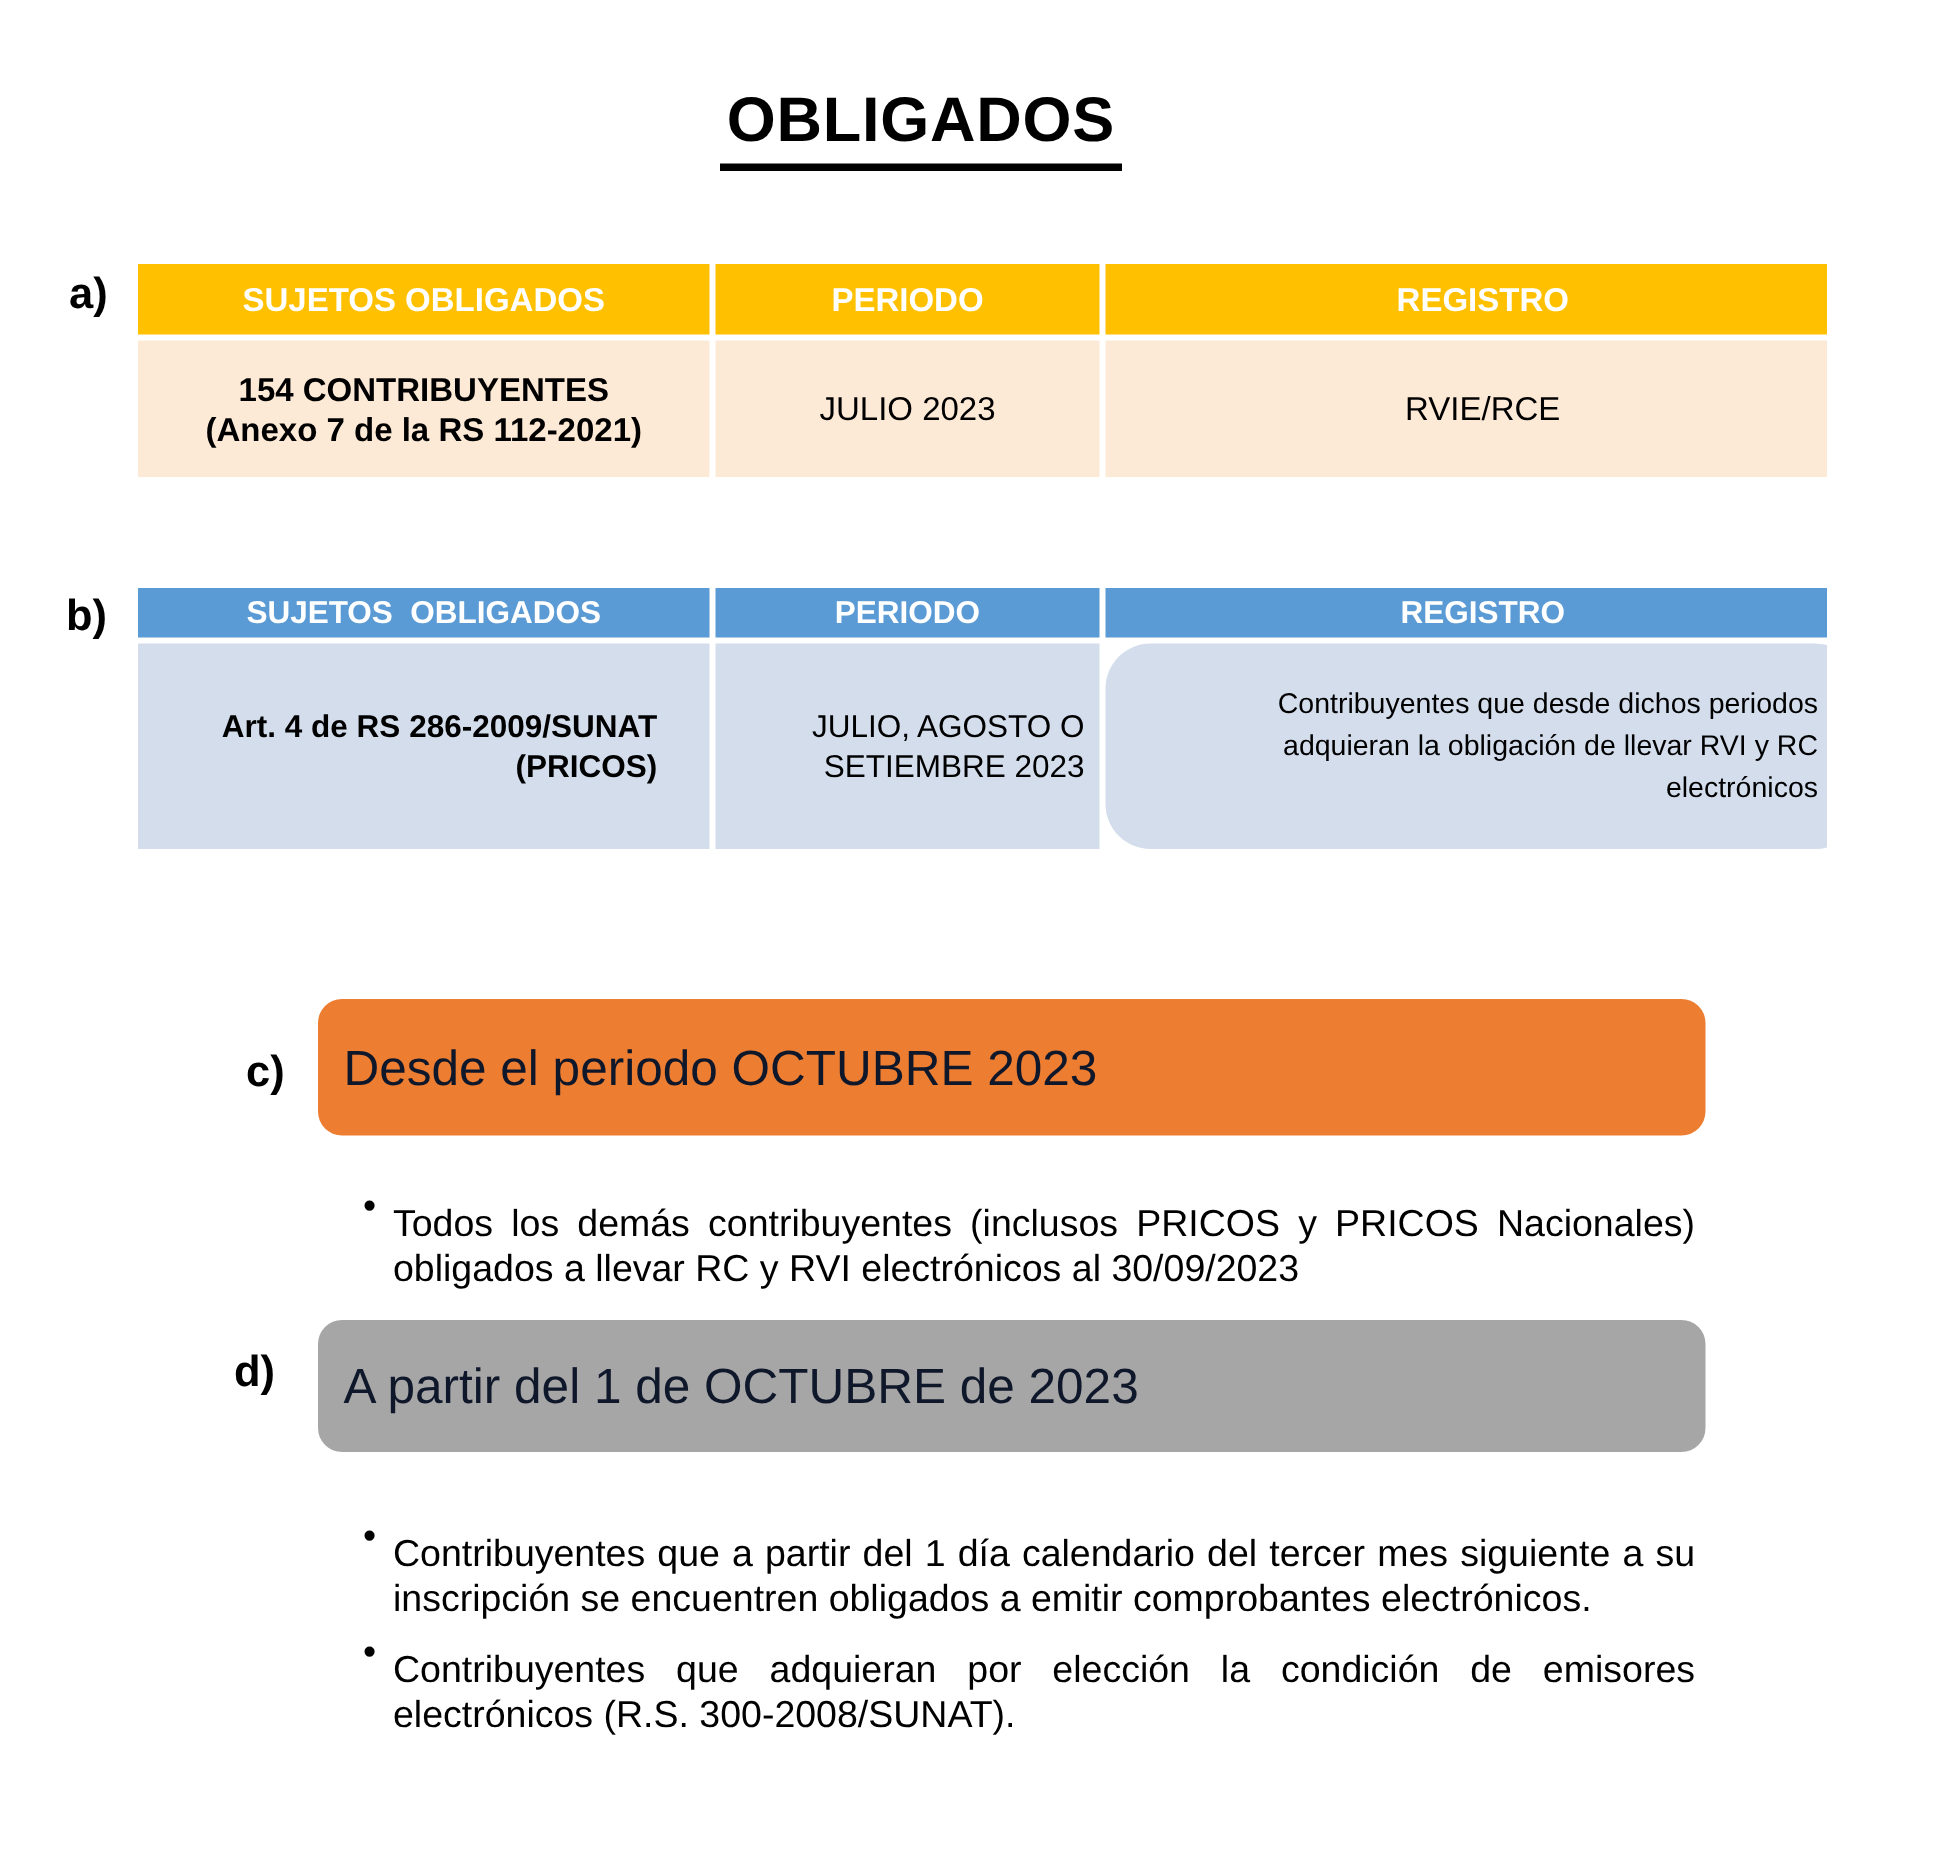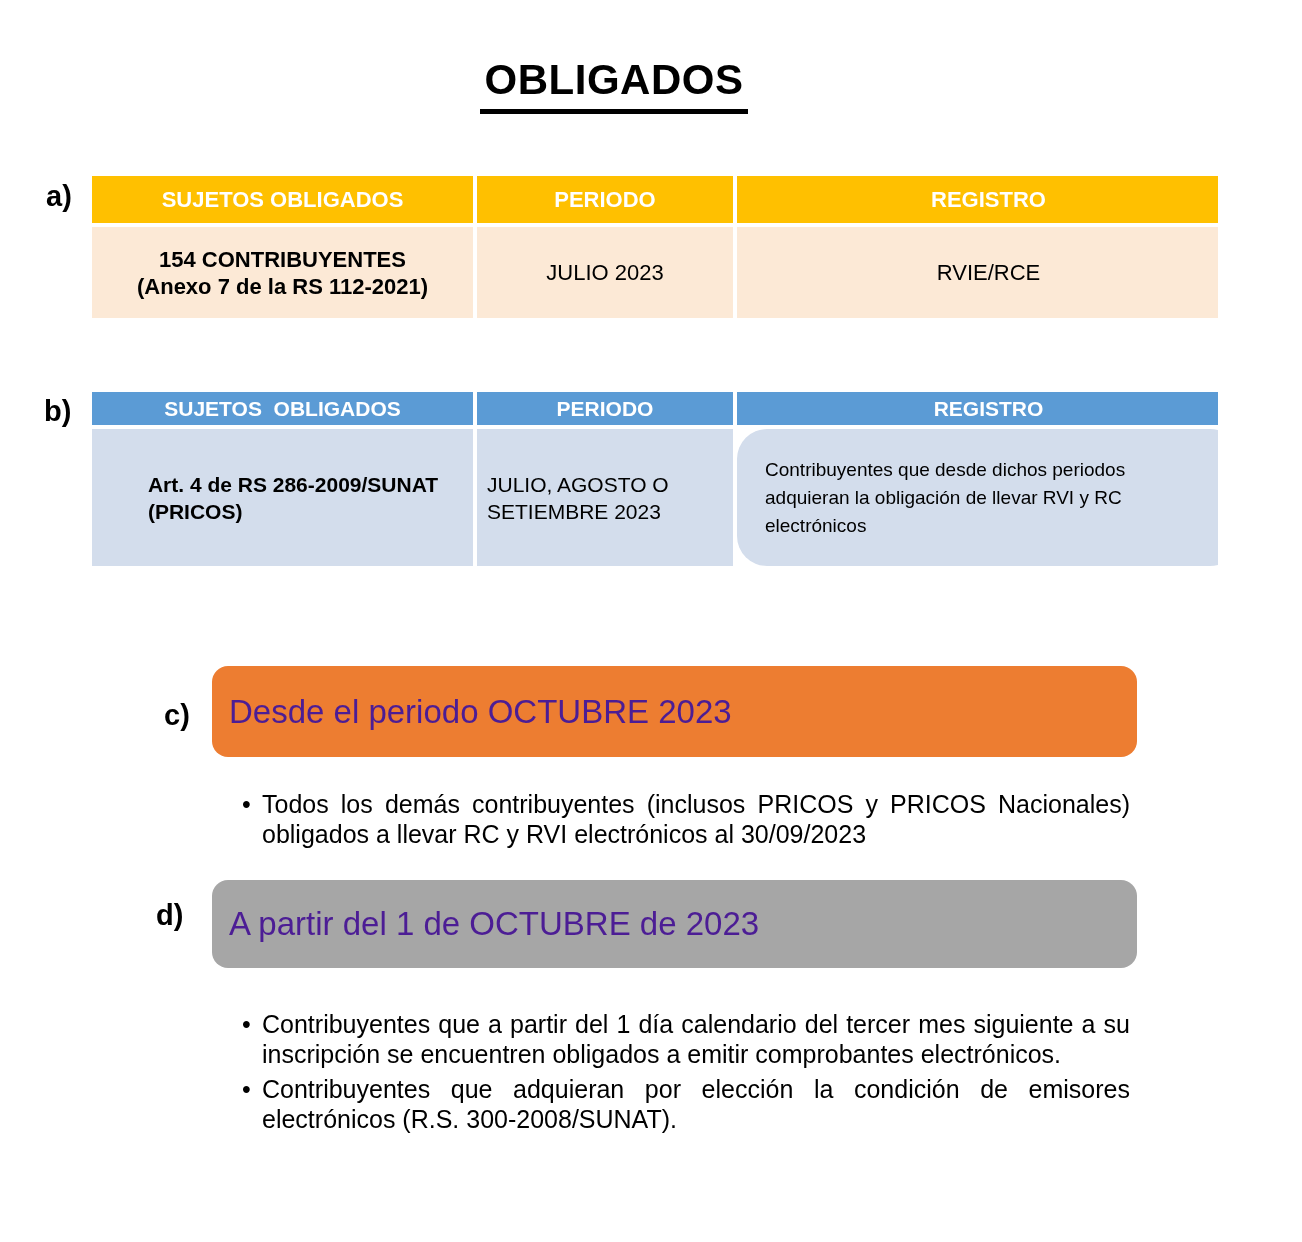--- a/index.html
+++ b/index.html
@@ -24,51 +24,51 @@
 
   
   .tbl {
     position:absolute; left:92px; width:1148px; display:grid;
     grid-template-columns:381px 256px 503px; column-gap:4px; row-gap:4px;
   }
   .tbl-a { top:176px; grid-template-rows:47px 91px; }
   .tbl-b { top:392px; grid-template-rows:33px 137px; }
   .cell {
     display:flex; flex-direction:column; align-items:center; justify-content:center;
-    text-align:left; box-sizing:border-box;
+    text-align:right; box-sizing:border-box;
   }
   .th   { font-weight:700; color:#ffffff; white-space:pre-wrap; }
   .th-a { background:#FFC000; font-size:22px; }
   .th-b { background:#5B9BD5; font-size:21px; }
   .td-a { background:#FCE9D6; font-size:22px; line-height:27px; }
   .td-b { background:#D3DDEC; font-size:21px; line-height:27px;padding-left:21px; }
   .bold { font-weight:700; }
   .su-b { row-gap:17px; }
   .reg-b { font-size:19px; line-height:28px; padding:0 28px;border-radius:30px; }
   .per-b { padding:0 10px; }
 
   
   .banner {
     position:absolute; left:212px; width:925px; border-radius:16px;
-    display:flex; align-items:center; color:#4c1d95; font-size:33px;
+    display:flex; align-items:center; color:#0f172a; font-size:33px;
     padding-left:17px; box-sizing:border-box;
   }
   .banner-c { top:666px; height:91px; background:#ED7D31; }
   .banner-d { top:880px; height:88px; background:#A6A6A6; }
 
   
   .bullets {
     position:absolute; left:242px; width:888px;
     display:flex; flex-direction:column; row-gap:5px;
   }
   .bullets-c { top:789px; }
   .bullets-d { top:1009px; }
   .bullet { display:grid; grid-template-columns:20px 1fr; font-size:25px; line-height:30px; }
   .bullet .dot { font-size:25px; }
-  .bullet .txt { text-align:justify; }
+  .bullet .txt { text-align:justify;margin-top:12px; }
 </style>
 </head>
 <body>
 
 <div class="page">
 
   <div class="title-wrap">
     <span class="title">OBLIGADOS</span>
   </div>
 

